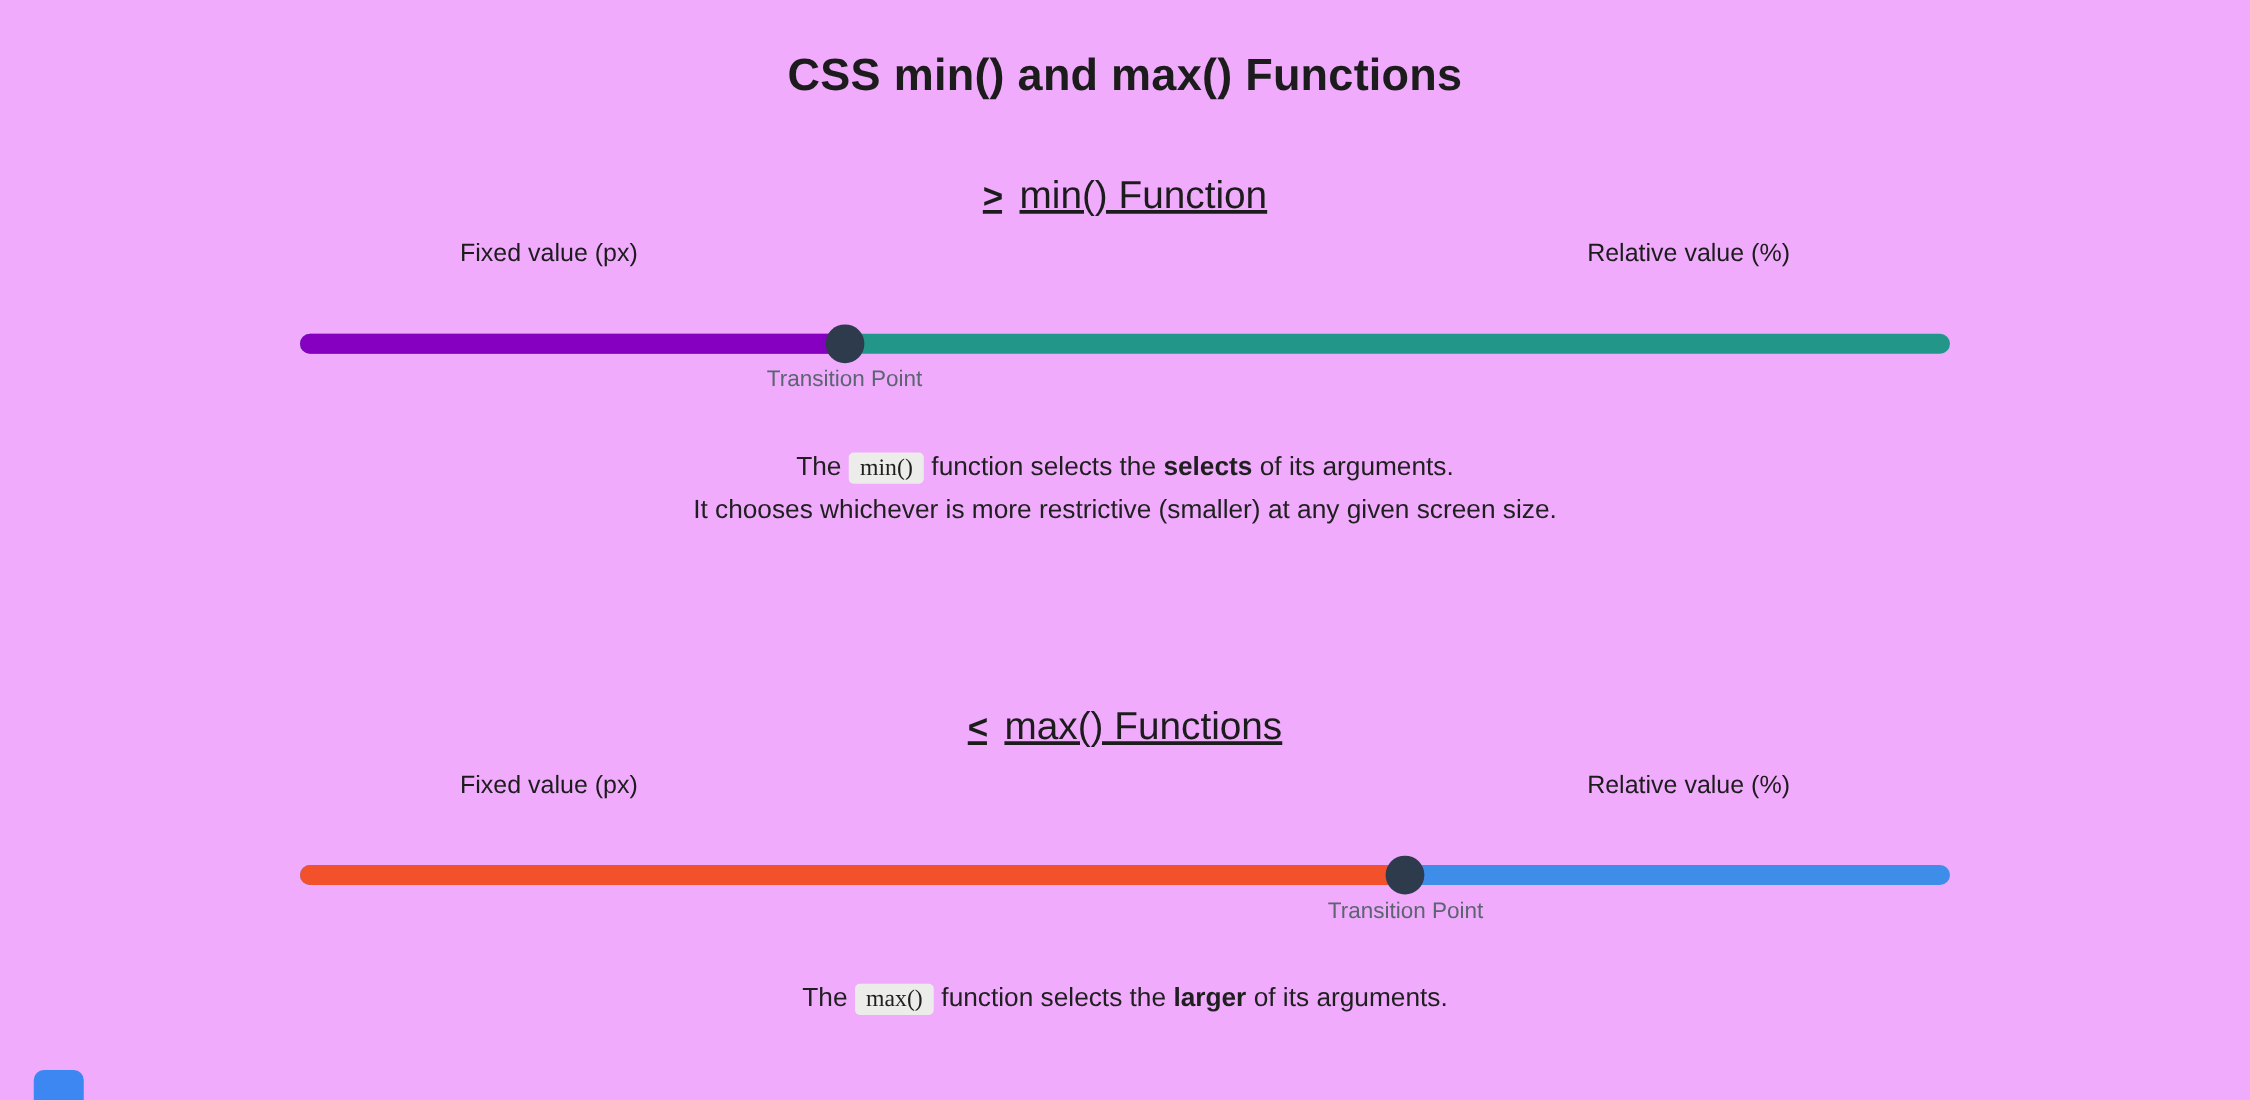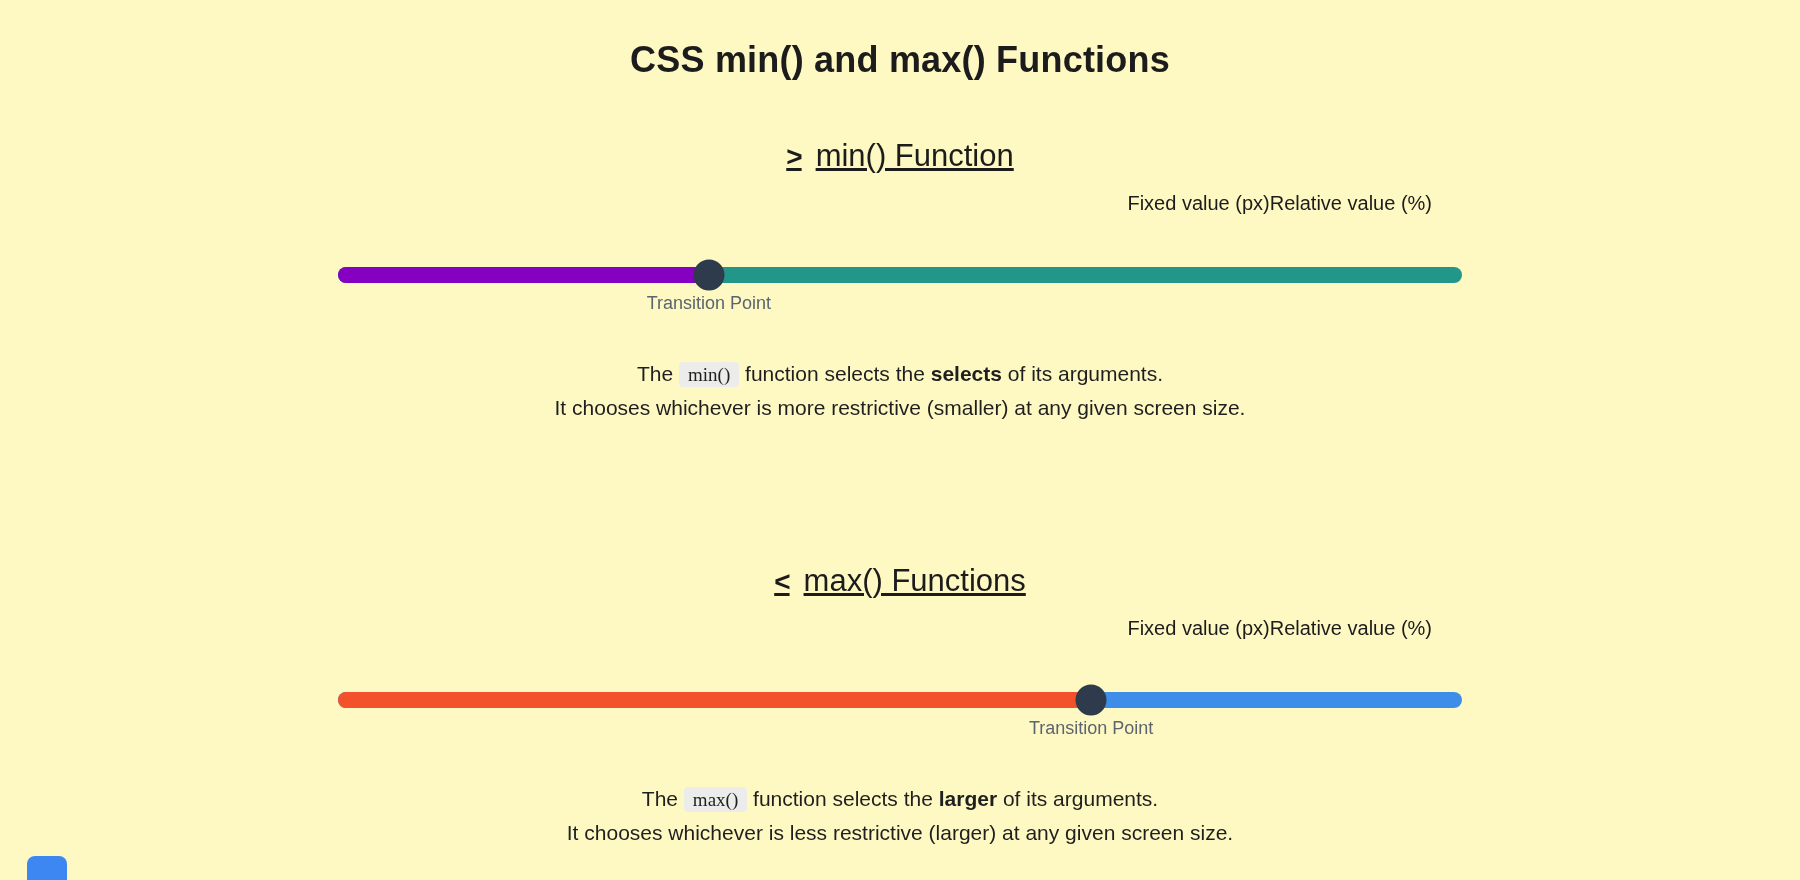--- a/index.html
+++ b/index.html
@@ -47,29 +47,29 @@
     font-size: 28px;
     margin-right: 14px;
     letter-spacing: -1px;
   }
 
   .labels-row {
     width: 1320px;
     margin: 0 auto;
     padding: 0 128px;
     display: flex;
-    justify-content: flex-end;
+    justify-content: space-between;
     font-size: 20px;
     line-height: 28px;
     color: #1c1c1c;
   }
   .labels-row + .slider-wrap { margin-top: 50px; }
 
   .slider-wrap {
-    width: 1124px;
+    width: 1320px;
     margin: 0 auto;
     position: relative;
     height: 16px;
   }
 
   .slider-track {
     position: absolute;
     inset: 0;
     border-radius: 9px;
   }
@@ -125,21 +125,21 @@
     top: 856px;
     width: 40px;
     height: 40px;
     border-radius: 8px;
     cursor: pointer;
   }
 </style>
 </head>
 <body>
 
-<div class="page" style="background-color: #fef9c3;">
+<div class="page" style="background-color: #f0abfc;">
 
   <h1 class="page-title">CSS min() and max() Functions</h1>
 
   <section class="func-section">
     <h2 class="func-heading">
       <span class="func-symbol">&gt;</span><span>min() Function</span>
     </h2>
 
     <div class="labels-row">
       <span class="value-label">Fixed value (px)</span>
@@ -183,18 +183,17 @@
       <div class="transition-label" style="left: 67%;">Transition Point</div>
     </div>
 
     <p class="description">
       <span>The</span>
       <code class="code-chip">max()</code>
       <span>function selects the</span>
       <strong>larger</strong>
       <span>of its arguments.</span>
       <br>
-      <span>It chooses whichever is less restrictive (larger) at any given screen size.</span>
     </p>
   </section>
 
   <div class="peek-element" style="background-color: rgb(61, 135, 242);"></div>
 </div>
 
 </body></html>

